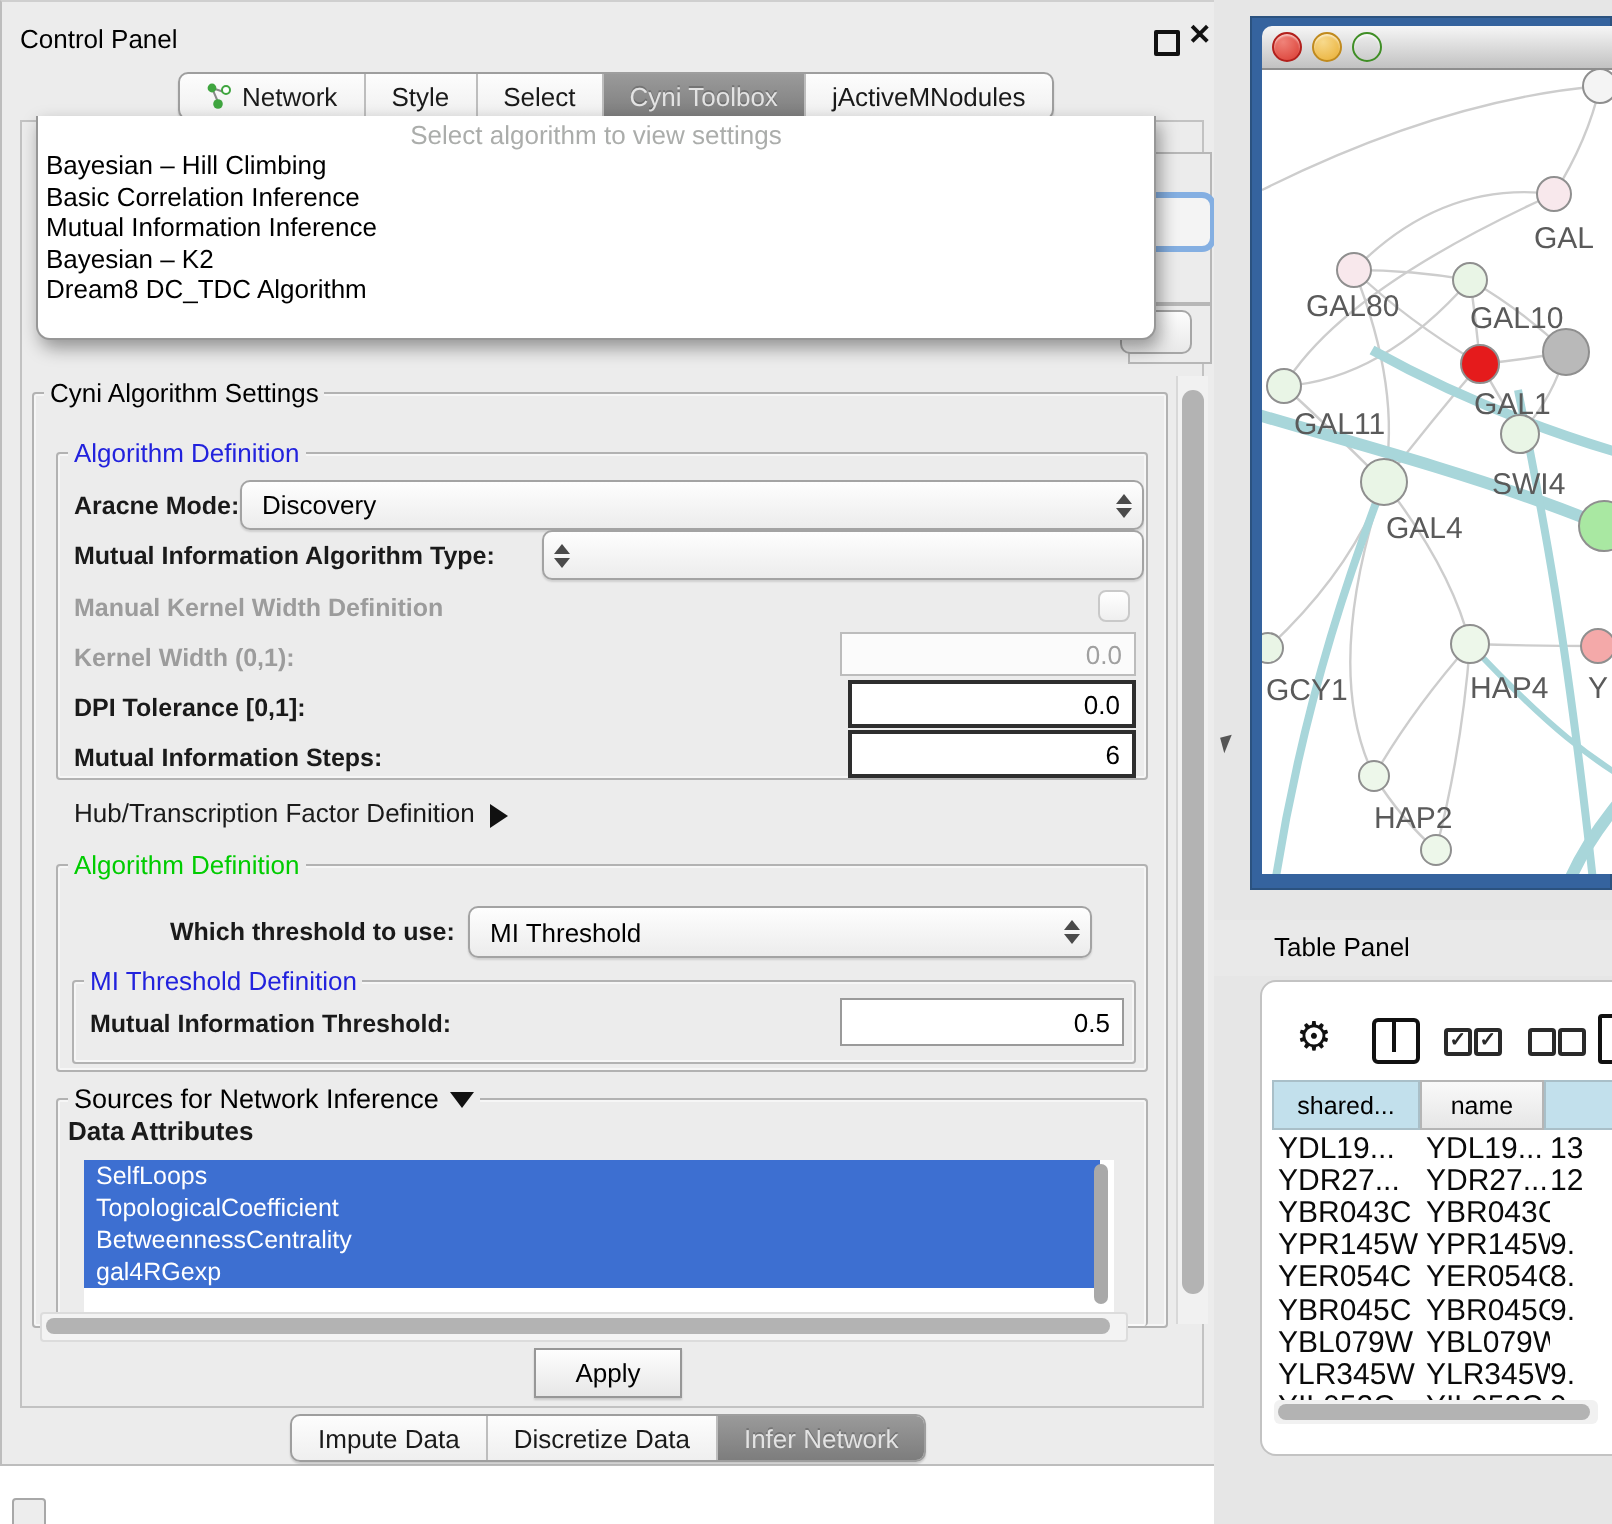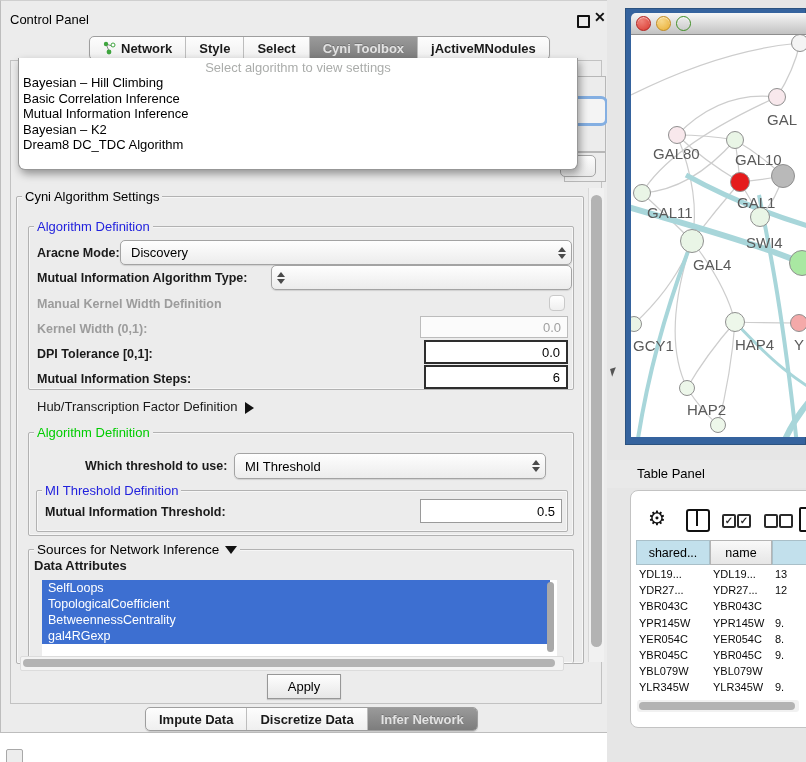--- a/index.html
+++ b/index.html
@@ -9,21 +9,21 @@
 
   
   .cp-window{left:0;top:8;width:606px;height:731px;background:#ECECEC;border:1px solid #BDBDBD;border-top:1px solid #CFCFCF;}
   .cp-title{left:10px;top:12px;font-size:13px;color:#000;}
   .wm-float{left:577px;top:15px;width:9px;height:9px;border:2px solid #111;border-radius:1px;}
   .wm-close{left:594px;top:9px;font-size:14px;font-weight:bold;color:#111;}
 
   
   .seg{display:flex;height:22px;border:1px solid #9E9E9E;border-radius:5px;overflow:hidden;
        background:linear-gradient(#FDFDFD,#EFEFEF);box-shadow:0 1px 1px rgba(0,0,0,.15);}
-  .seg .segment{display:flex;align-items:center;padding:0 13px;font-weight:bold;font-size:13px;color:#1A1A1A;
+  .seg .segment{display:flex;align-items:center;padding:0 13px;font-weight:normal;font-size:13px;color:#1A1A1A;
        border-right:1px solid #BDBDBD;white-space:nowrap;}
   .seg .segment:last-child{border-right:none;}
   .seg .segment.sel{background:linear-gradient(#9A9A9A,#7D7D7D);color:#E3E3E3;text-shadow:0 -1px 0 rgba(0,0,0,.2);}
 
   .content-frame{left:10px;top:60px;width:590px;height:642px;border:1px solid #C2C2C2;background:#ECECEC;}
 
   
   .ghost-box1{left:564px;top:76px;width:40px;height:74px;border:1px solid #B7B7B7;background:#ECECEC;}
   .ghost-combo1{left:560px;top:96px;width:42px;height:24px;border:3px solid #84AFE2;border-radius:7px;background:#F4F4F4;}
   .ghost-box2{left:564px;top:152px;width:40px;height:28px;border:1px solid #B7B7B7;background:#ECECEC;}
@@ -96,21 +96,21 @@
   .col-icon .mid{position:absolute;left:8px;top:0;width:2px;height:15px;background:#111;}
   .cb{position:absolute;width:10px;height:10px;border:2px solid #2A2A2A;border-radius:2px;font-size:10px;line-height:9px;font-weight:bold;color:#2A2A2A;text-align:center;}
   .page-icon{left:799px;top:507px;width:16px;height:21px;border:2px solid #111;border-radius:2px;background:#fff;}
 
   .thead{position:absolute;display:flex;left:636px;top:540px;height:25px;}
   .th{display:flex;align-items:center;justify-content:center;font-size:12.5px;color:#000;border:1px solid #A9BFC8;box-sizing:border-box;}
   .th.blue{background:#C2E0EC;}
   .th.gray{background:linear-gradient(#F9F9F9,#E6E6E6);border-color:#B5B5B5;}
   .tbody{position:absolute;left:636px;top:566px;width:170px;height:140px;overflow:hidden;}
   .trow{display:flex;height:16.2px;align-items:center;}
-  .trow span{font-size:11px;color:#0A0A0A;white-space:nowrap;overflow:hidden;}
+  .trow span{font-size:15px;color:#0A0A0A;white-space:nowrap;overflow:hidden;}
   .tc1{width:74px;padding-left:3px;}
   .tc2{width:62px;}
   .tc3{width:30px;}
   .tp-hscroll{left:637px;top:700px;width:162px;height:12px;background:#F1F1F1;border-radius:3px;}
   .tp-hthumb{position:absolute;left:2px;top:2px;width:156px;height:8px;background:#B3B3B3;border-radius:5px;}
 
   .corner-icon{left:6px;top:749px;width:15px;height:13px;border:1px solid #A8A8A8;border-radius:2px;background:#EDEDED;}
 
   svg.edges{position:absolute;left:0;top:0;}
   .neticon{margin-right:5px;}

